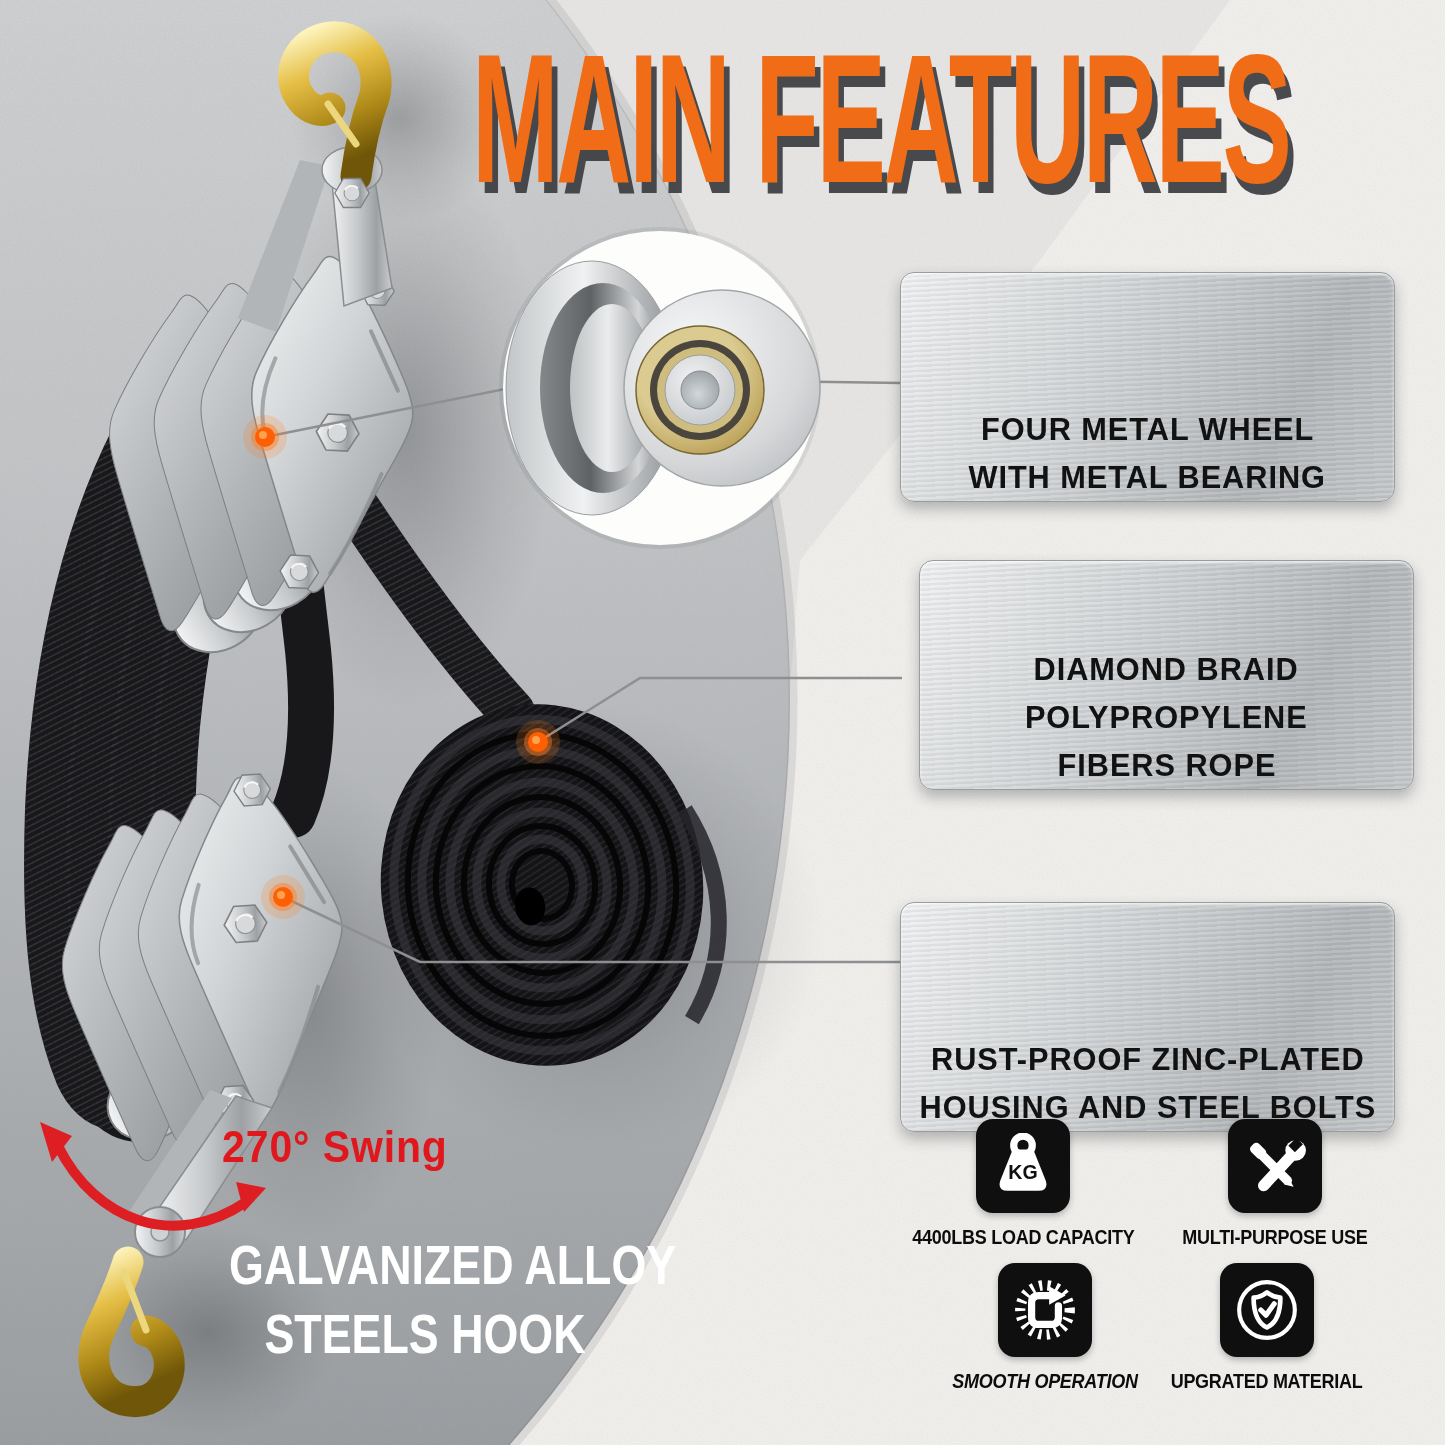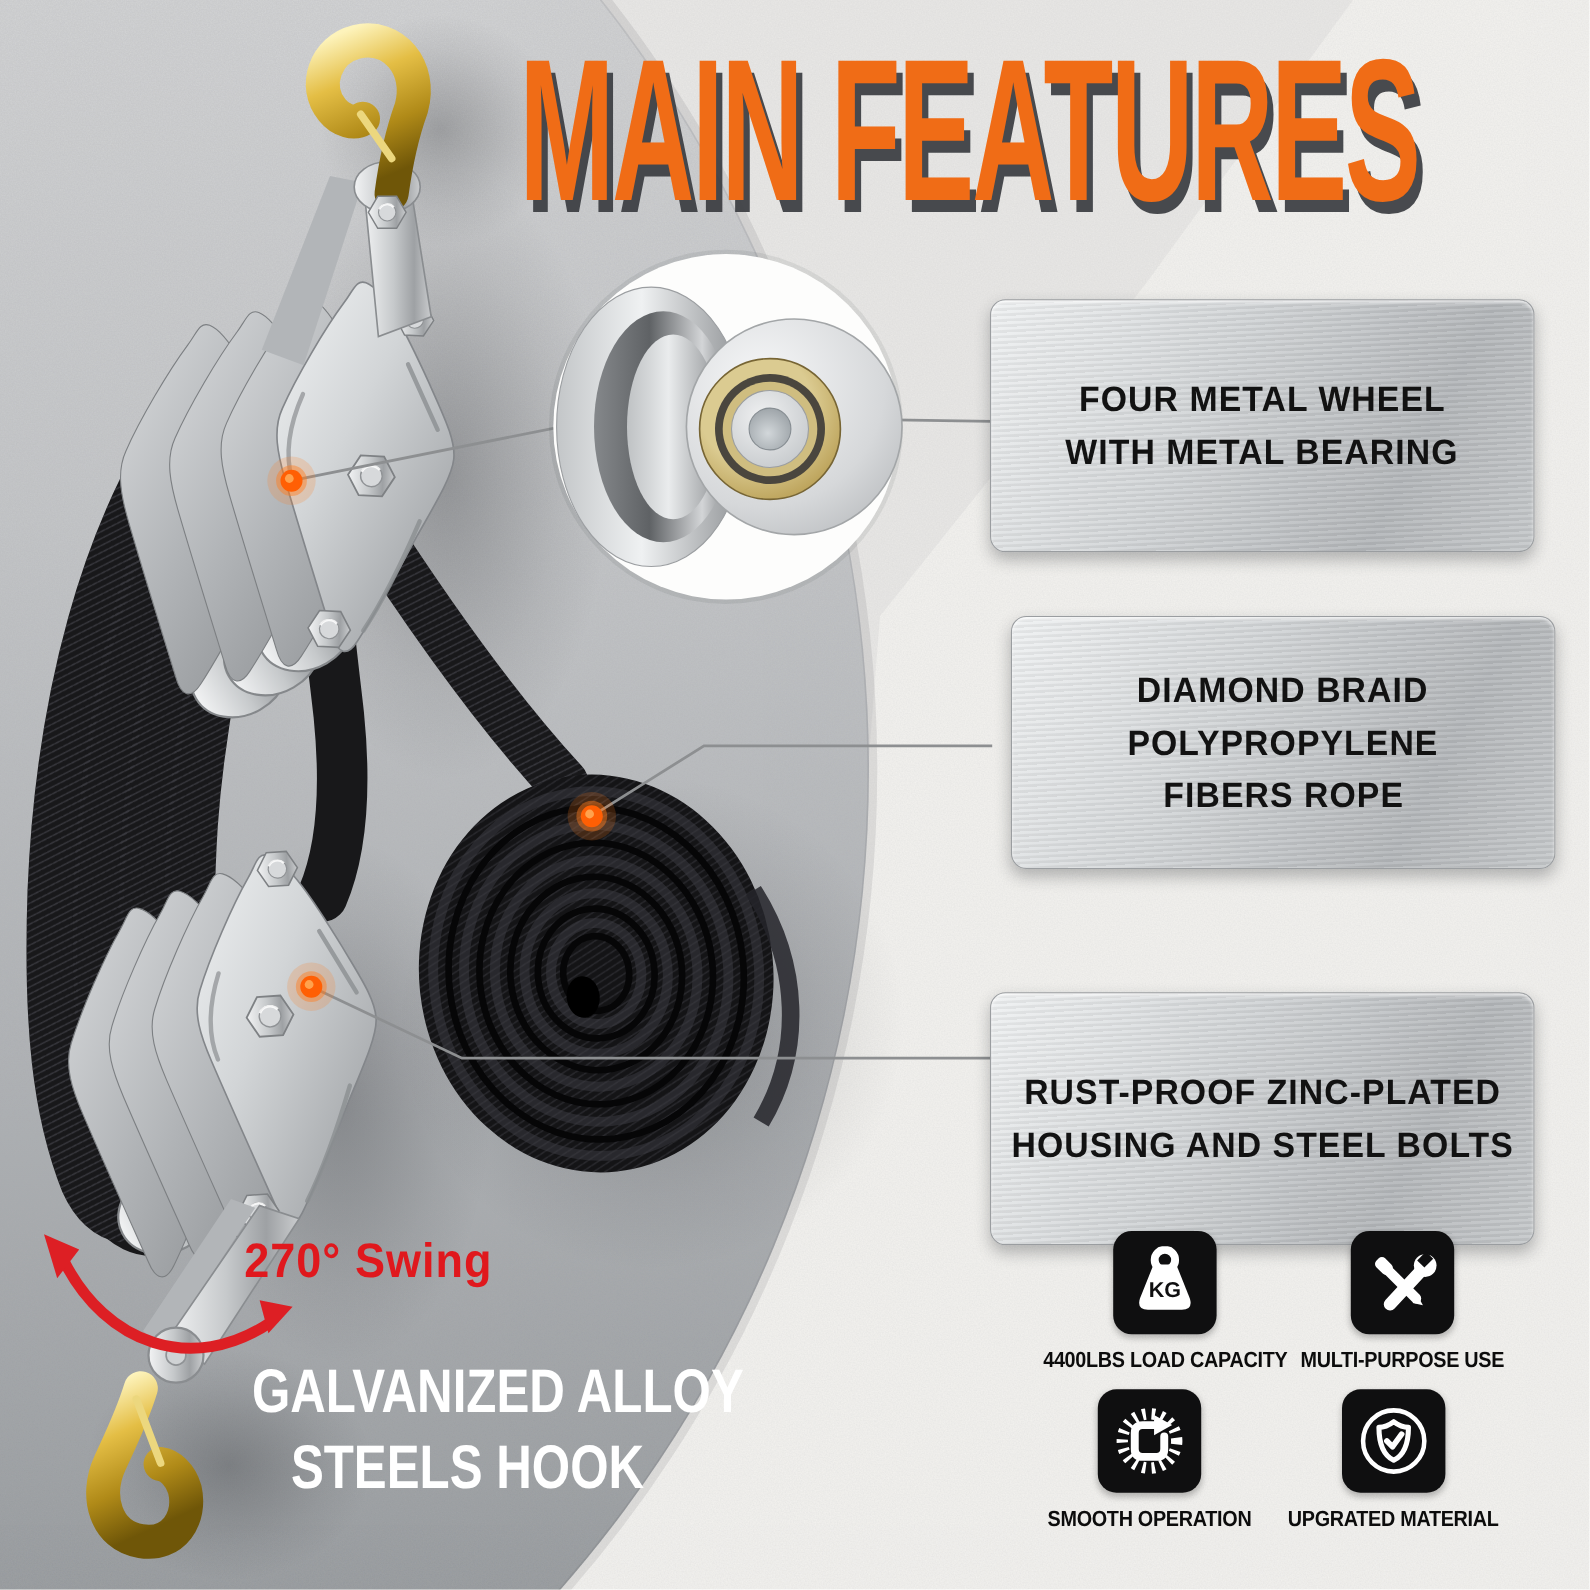--- a/index.html
+++ b/index.html
@@ -16,36 +16,36 @@
   }
 
   .plate{
     position:absolute;left:900px;width:493px;height:228px;z-index:2;
     border-radius:14px;
     background:
       repeating-linear-gradient(177deg, rgba(255,255,255,0.07) 0 2px, rgba(0,0,0,0.05) 3px 5px),
       linear-gradient(118deg,#eff1f2 0%,#d3d6d8 38%,#b4b7ba 75%,#c6c9cb 100%);
     border:1px solid #9a9da0;
     box-shadow:0 7px 14px rgba(40,42,46,0.30), inset 0 2px 3px rgba(255,255,255,0.7);
-    display:flex;flex-direction:column;align-items:center;justify-content:center;
+    display:flex;flex-direction:column;align-items:center;justify-content:flex-end;
   }
   .plate-line{
     font-size:32px;font-weight:bold;color:#121212;line-height:48px;
     letter-spacing:1px;white-space:nowrap;transform:scaleX(0.96);
   }
   #plate1{top:272px;} #plate2{top:560px;margin-left:19px;} #plate3{top:902px;}
 
   .badge{position:absolute;width:220px;z-index:2;display:flex;flex-direction:column;align-items:center;}
   .tile{width:94px;height:94px;background:#0f0f10;border-radius:17px;
         display:flex;align-items:center;justify-content:center;
         box-shadow:0 3px 6px rgba(0,0,0,0.25);}
   .badge-caption{margin-top:13px;font-size:20px;font-weight:bold;color:#0c0c0c;
         letter-spacing:-0.3px;white-space:nowrap;transform:scaleX(0.9);}
-  #badge1{left:949px;top:1119px;justify-content:space-between;} #badge2{left:1165px;top:1119px;}
-  #badge3{left:935px;top:1263px;} #badge4{left:1157px;top:1263px;}
+  #badge1{left:913px;top:1119px;justify-content:space-between;} #badge2{left:1165px;top:1119px;}
+  #badge3{left:935px;top:1263px;font-style:italic;} #badge4{left:1157px;top:1263px;}
 
   .swing{
     position:absolute;left:222px;top:1122px;z-index:2;
     font-size:44px;font-weight:bold;color:#e0181d;white-space:nowrap;
     transform:scaleX(0.93);transform-origin:left top;letter-spacing:1px;
   }
   .hook-caption{
     position:absolute;left:180px;top:1230px;width:490px;z-index:2;
     text-align:center;color:#fff;font-weight:bold;font-size:56px;line-height:69px;
     transform:scaleX(0.8);transform-origin:center top;letter-spacing:0;

